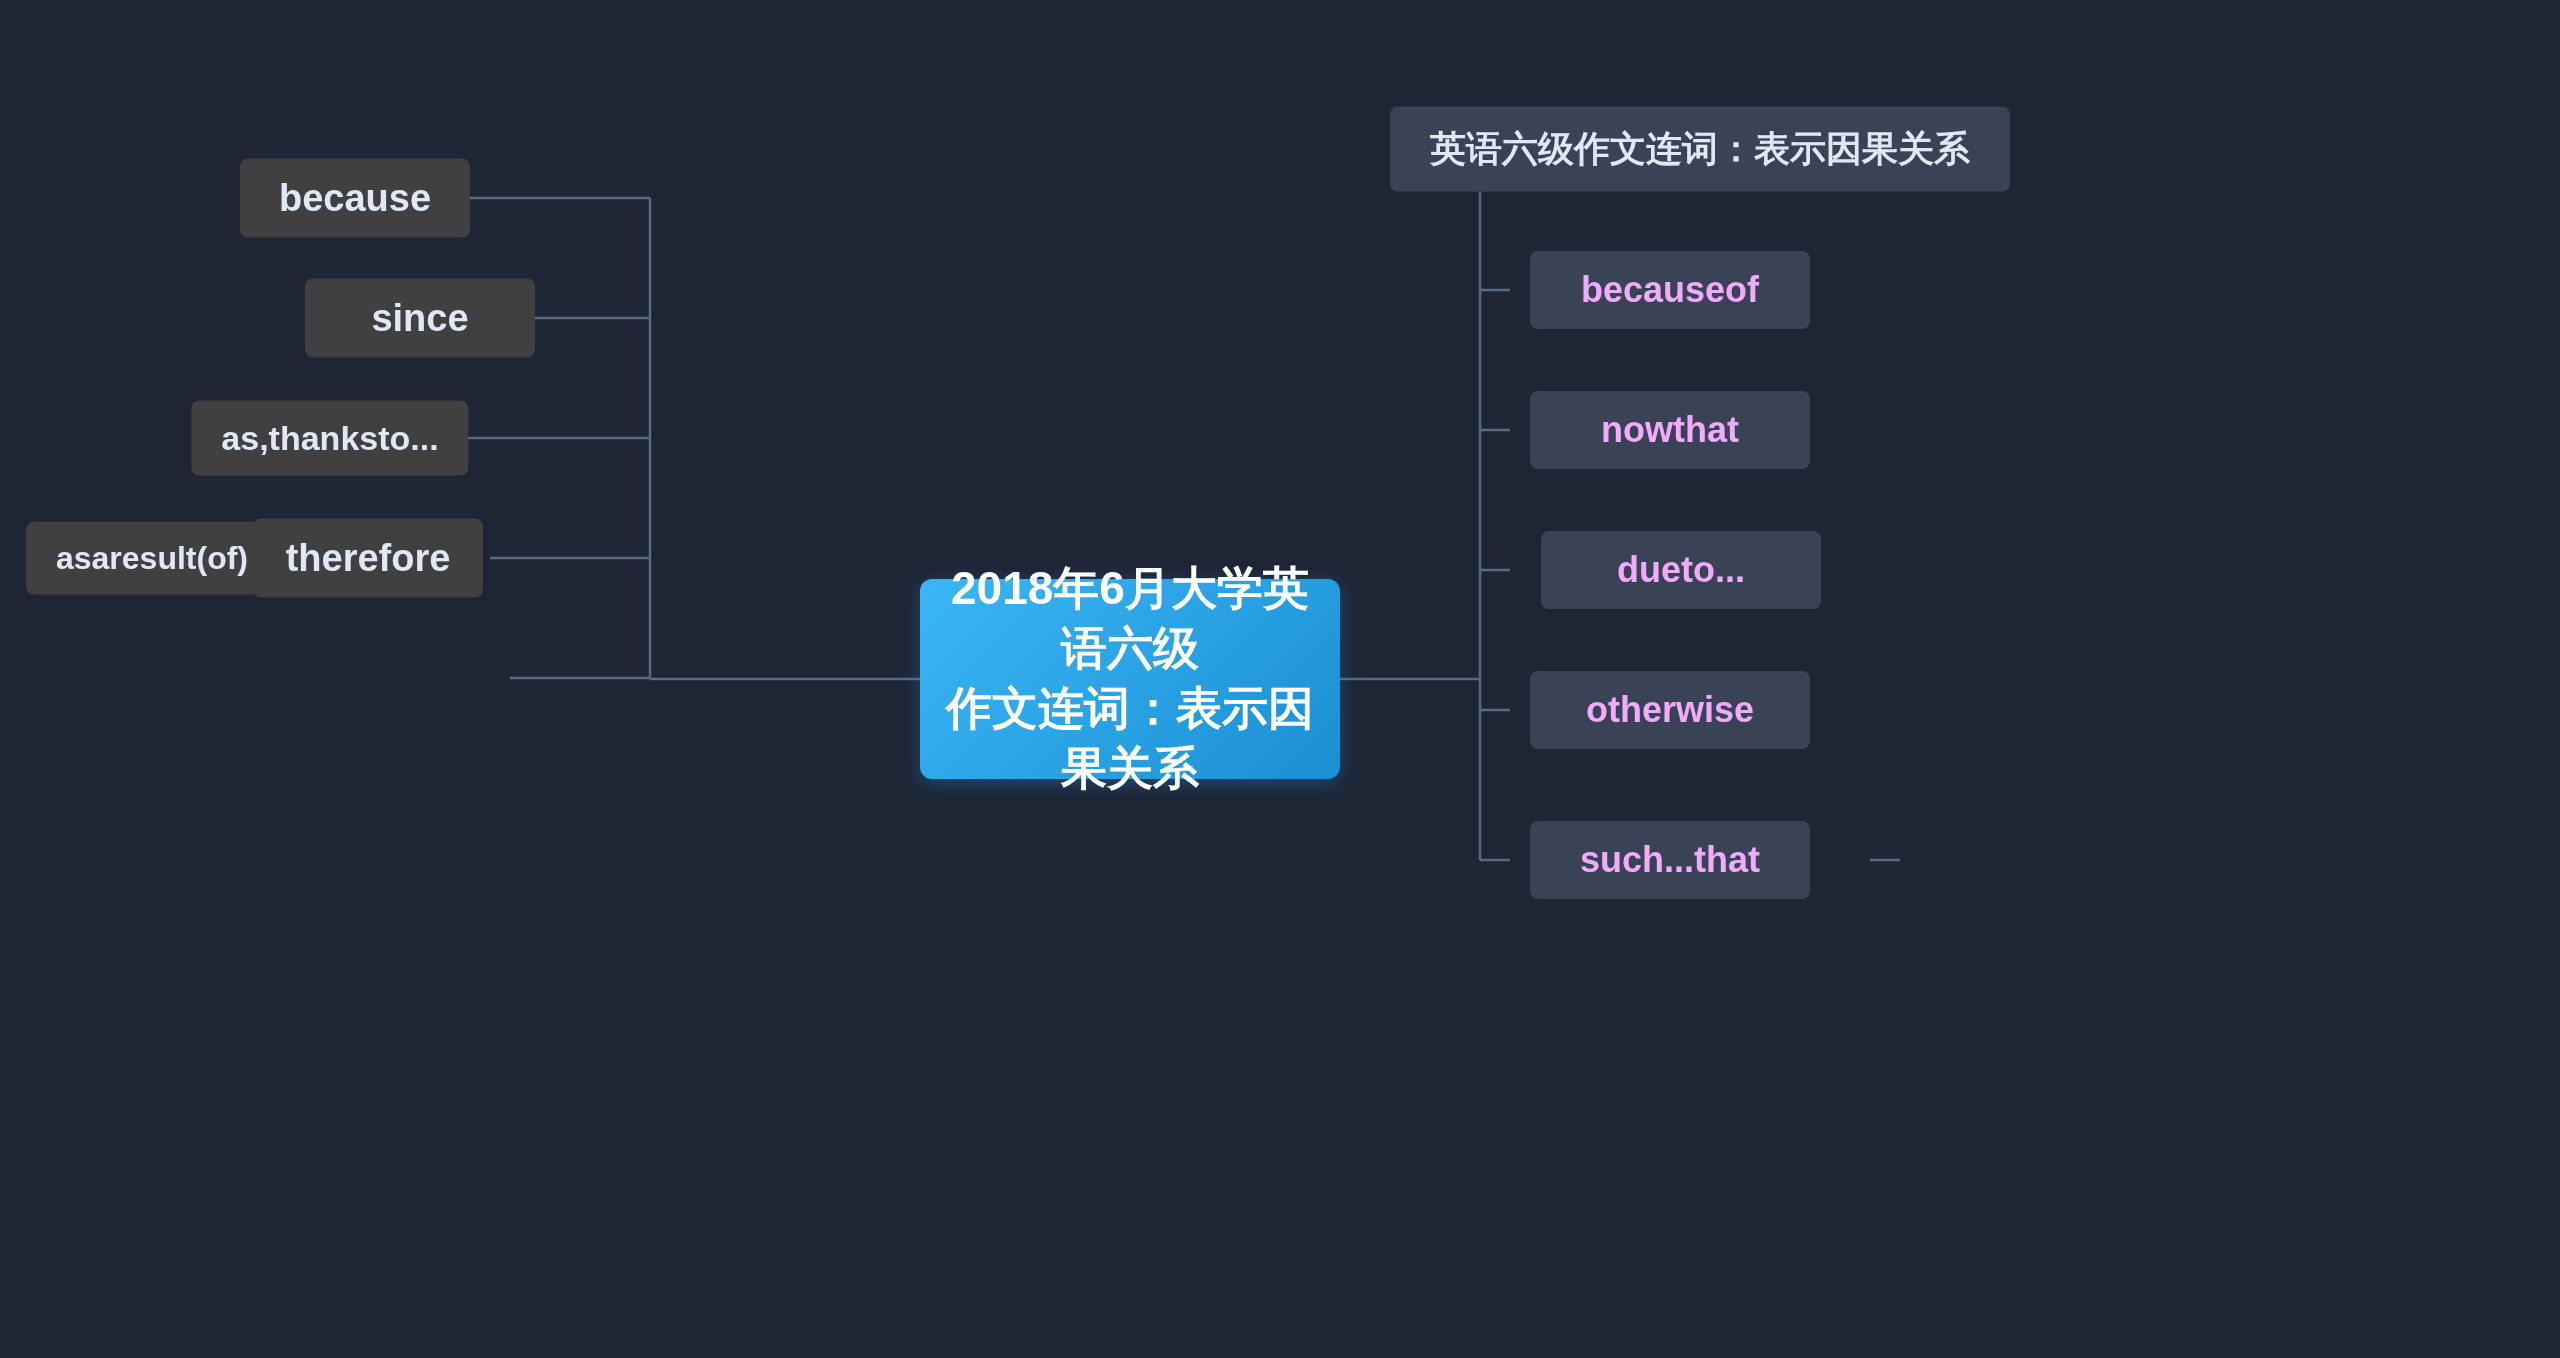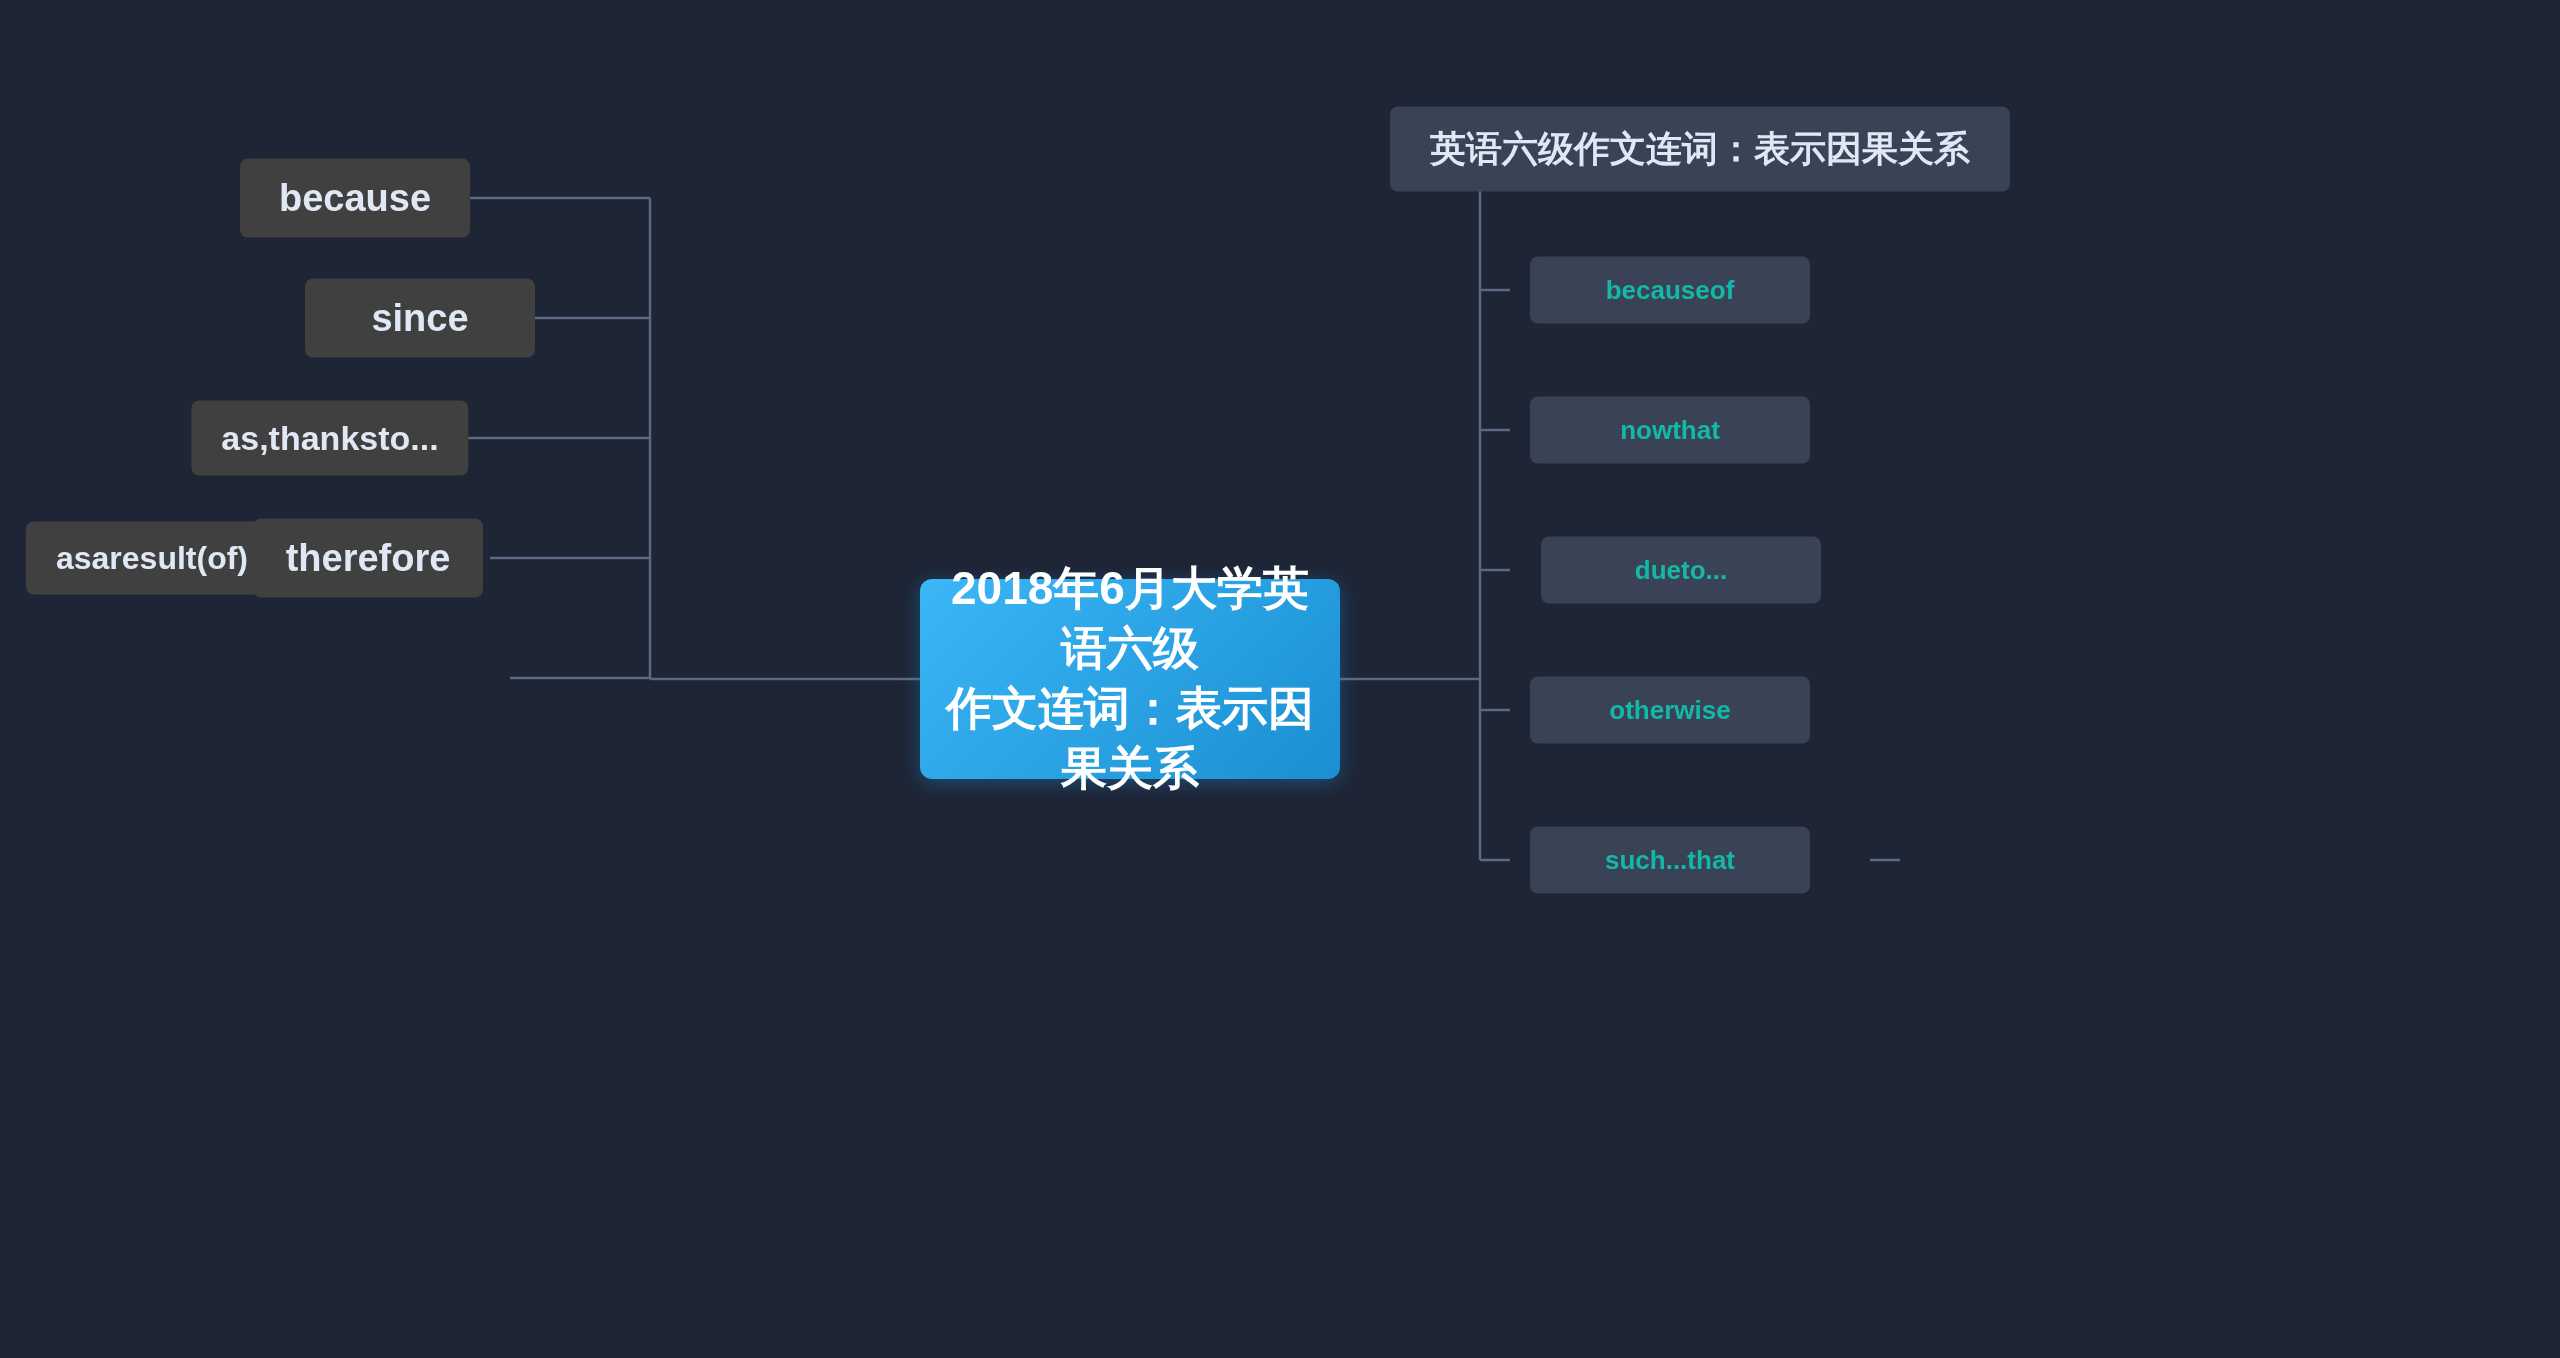--- a/index.html
+++ b/index.html
@@ -54,22 +54,22 @@
       background: #404040;
       color: #e0e8f5;
       font-size: 38px;
       padding: 18px 30px;
       min-width: 230px;
       border-radius: 8px;
     }
 
     .node-right {
       background: #3a4255;
-      color: #14b8a6;
-      font-size: 26px;
+      color: #f0abfc;
+      font-size: 36px;
       padding: 18px 30px;
       min-width: 280px;
       border-radius: 8px;
     }
 
     .node-right-top {
       background: #3a4255;
       color: #e0e8f5;
       font-size: 36px;
       padding: 18px 40px;

